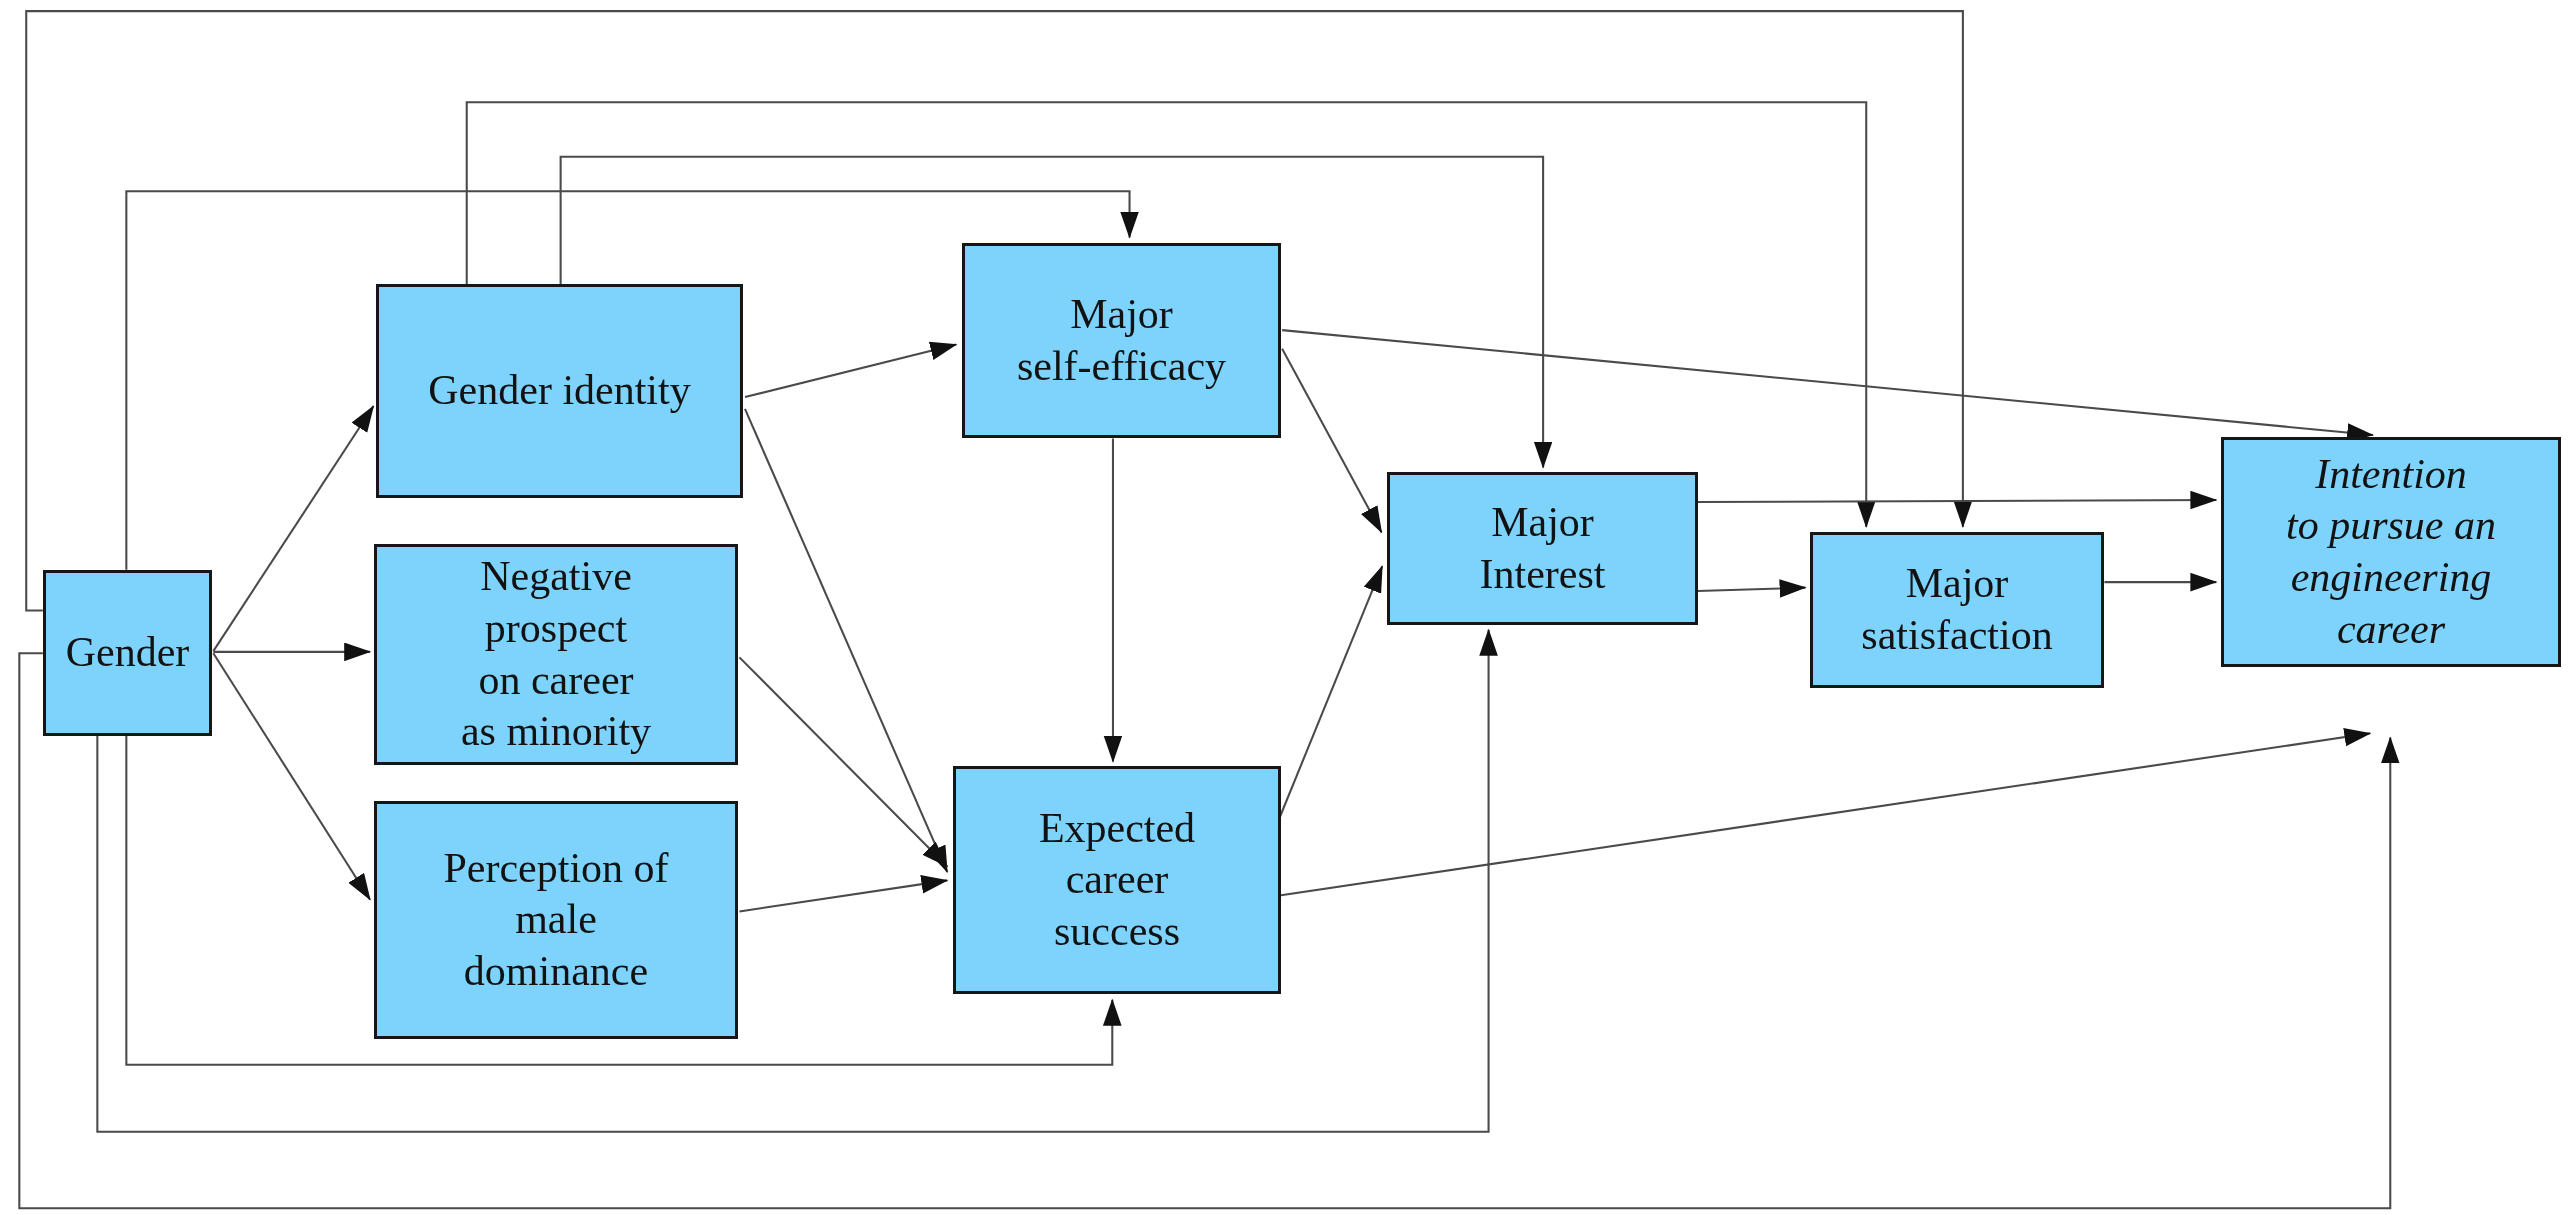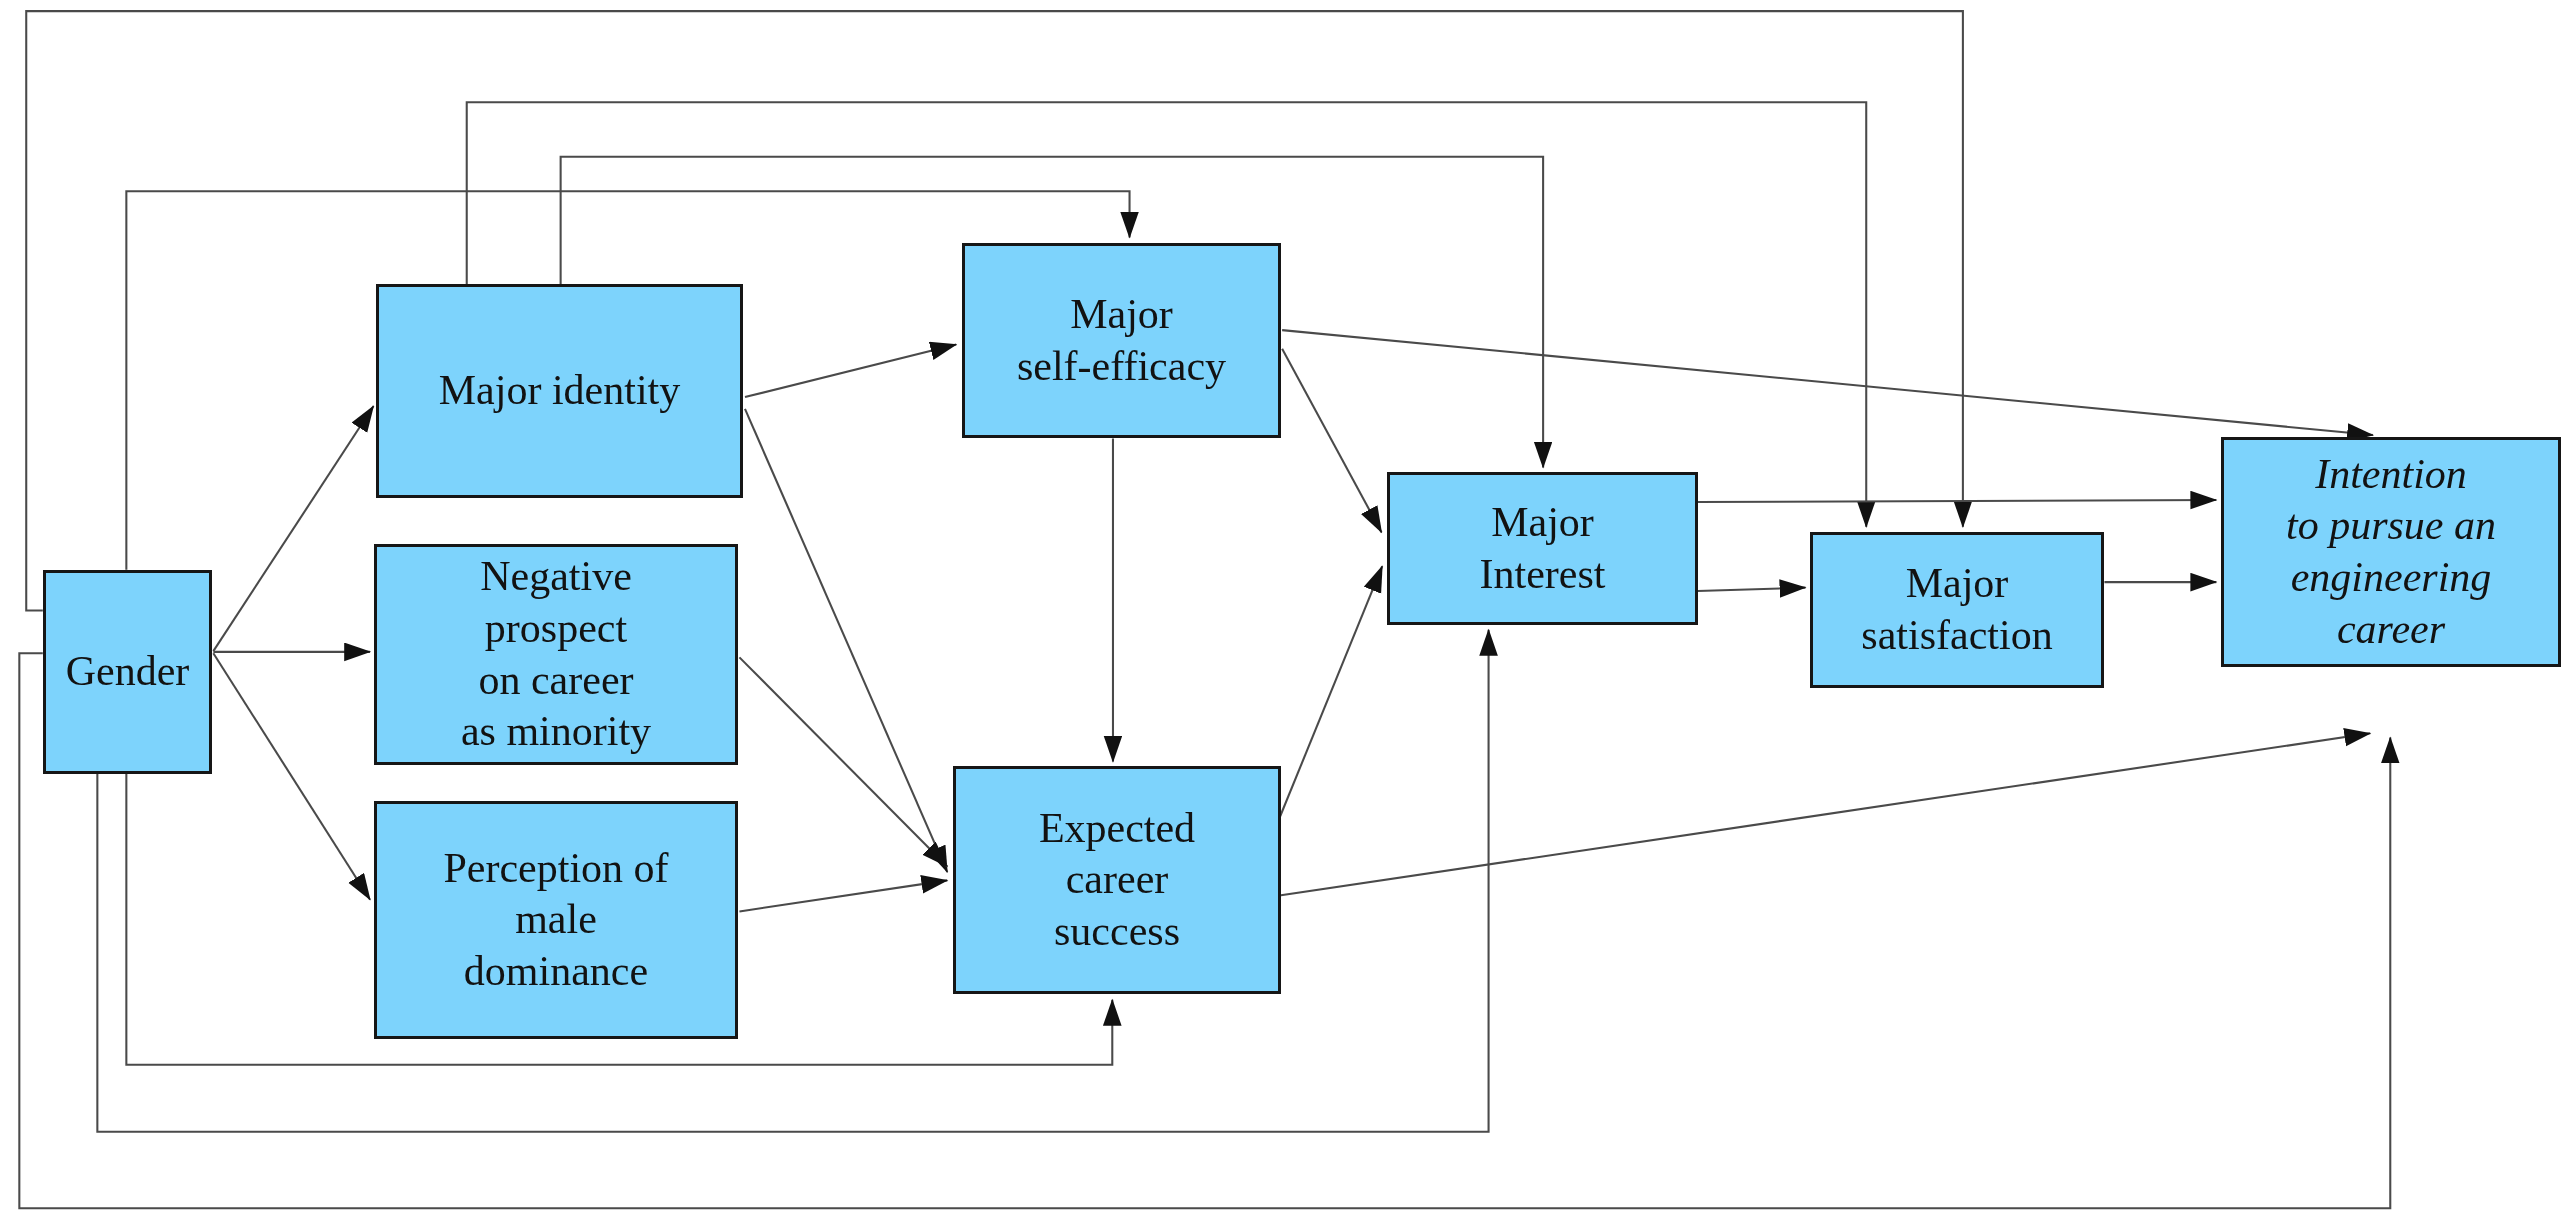--- a/index.html
+++ b/index.html
@@ -81,26 +81,26 @@
 
     <path class="wire" d="M1853 1185 L2002 820" marker-end="url(#ah)"></path>
     <path class="wire" d="M1853 1297 L3433 1062" marker-end="url(#ah)"></path>
 
     <path class="wire" d="M2459 727 L3210 724" marker-end="url(#ah)"></path>
     <path class="wire" d="M2459 856 L2615 851" marker-end="url(#ah)"></path>
 
     <path class="wire" d="M3048 843 L3210 843" marker-end="url(#ah)"></path>
   </svg>
 
-  <div class="node" style="left:43px; top:570px; width:169px; height:204px;">
+  <div class="node" style="left:43px; top:570px; width:169px; height:166px;">
     <span>Gender</span>
   </div>
 
   <div class="node" style="left:376px; top:284px; width:367px; height:214px;">
-    <span>Major identity</span>
+    <span>Gender identity</span>
   </div>
 
   <div class="node" style="left:374px; top:544px; width:364px; height:221px;">
     <span>Negative
 prospect
 on career
 as minority</span>
   </div>
 
   <div class="node" style="left:374px; top:801px; width:364px; height:238px;">

